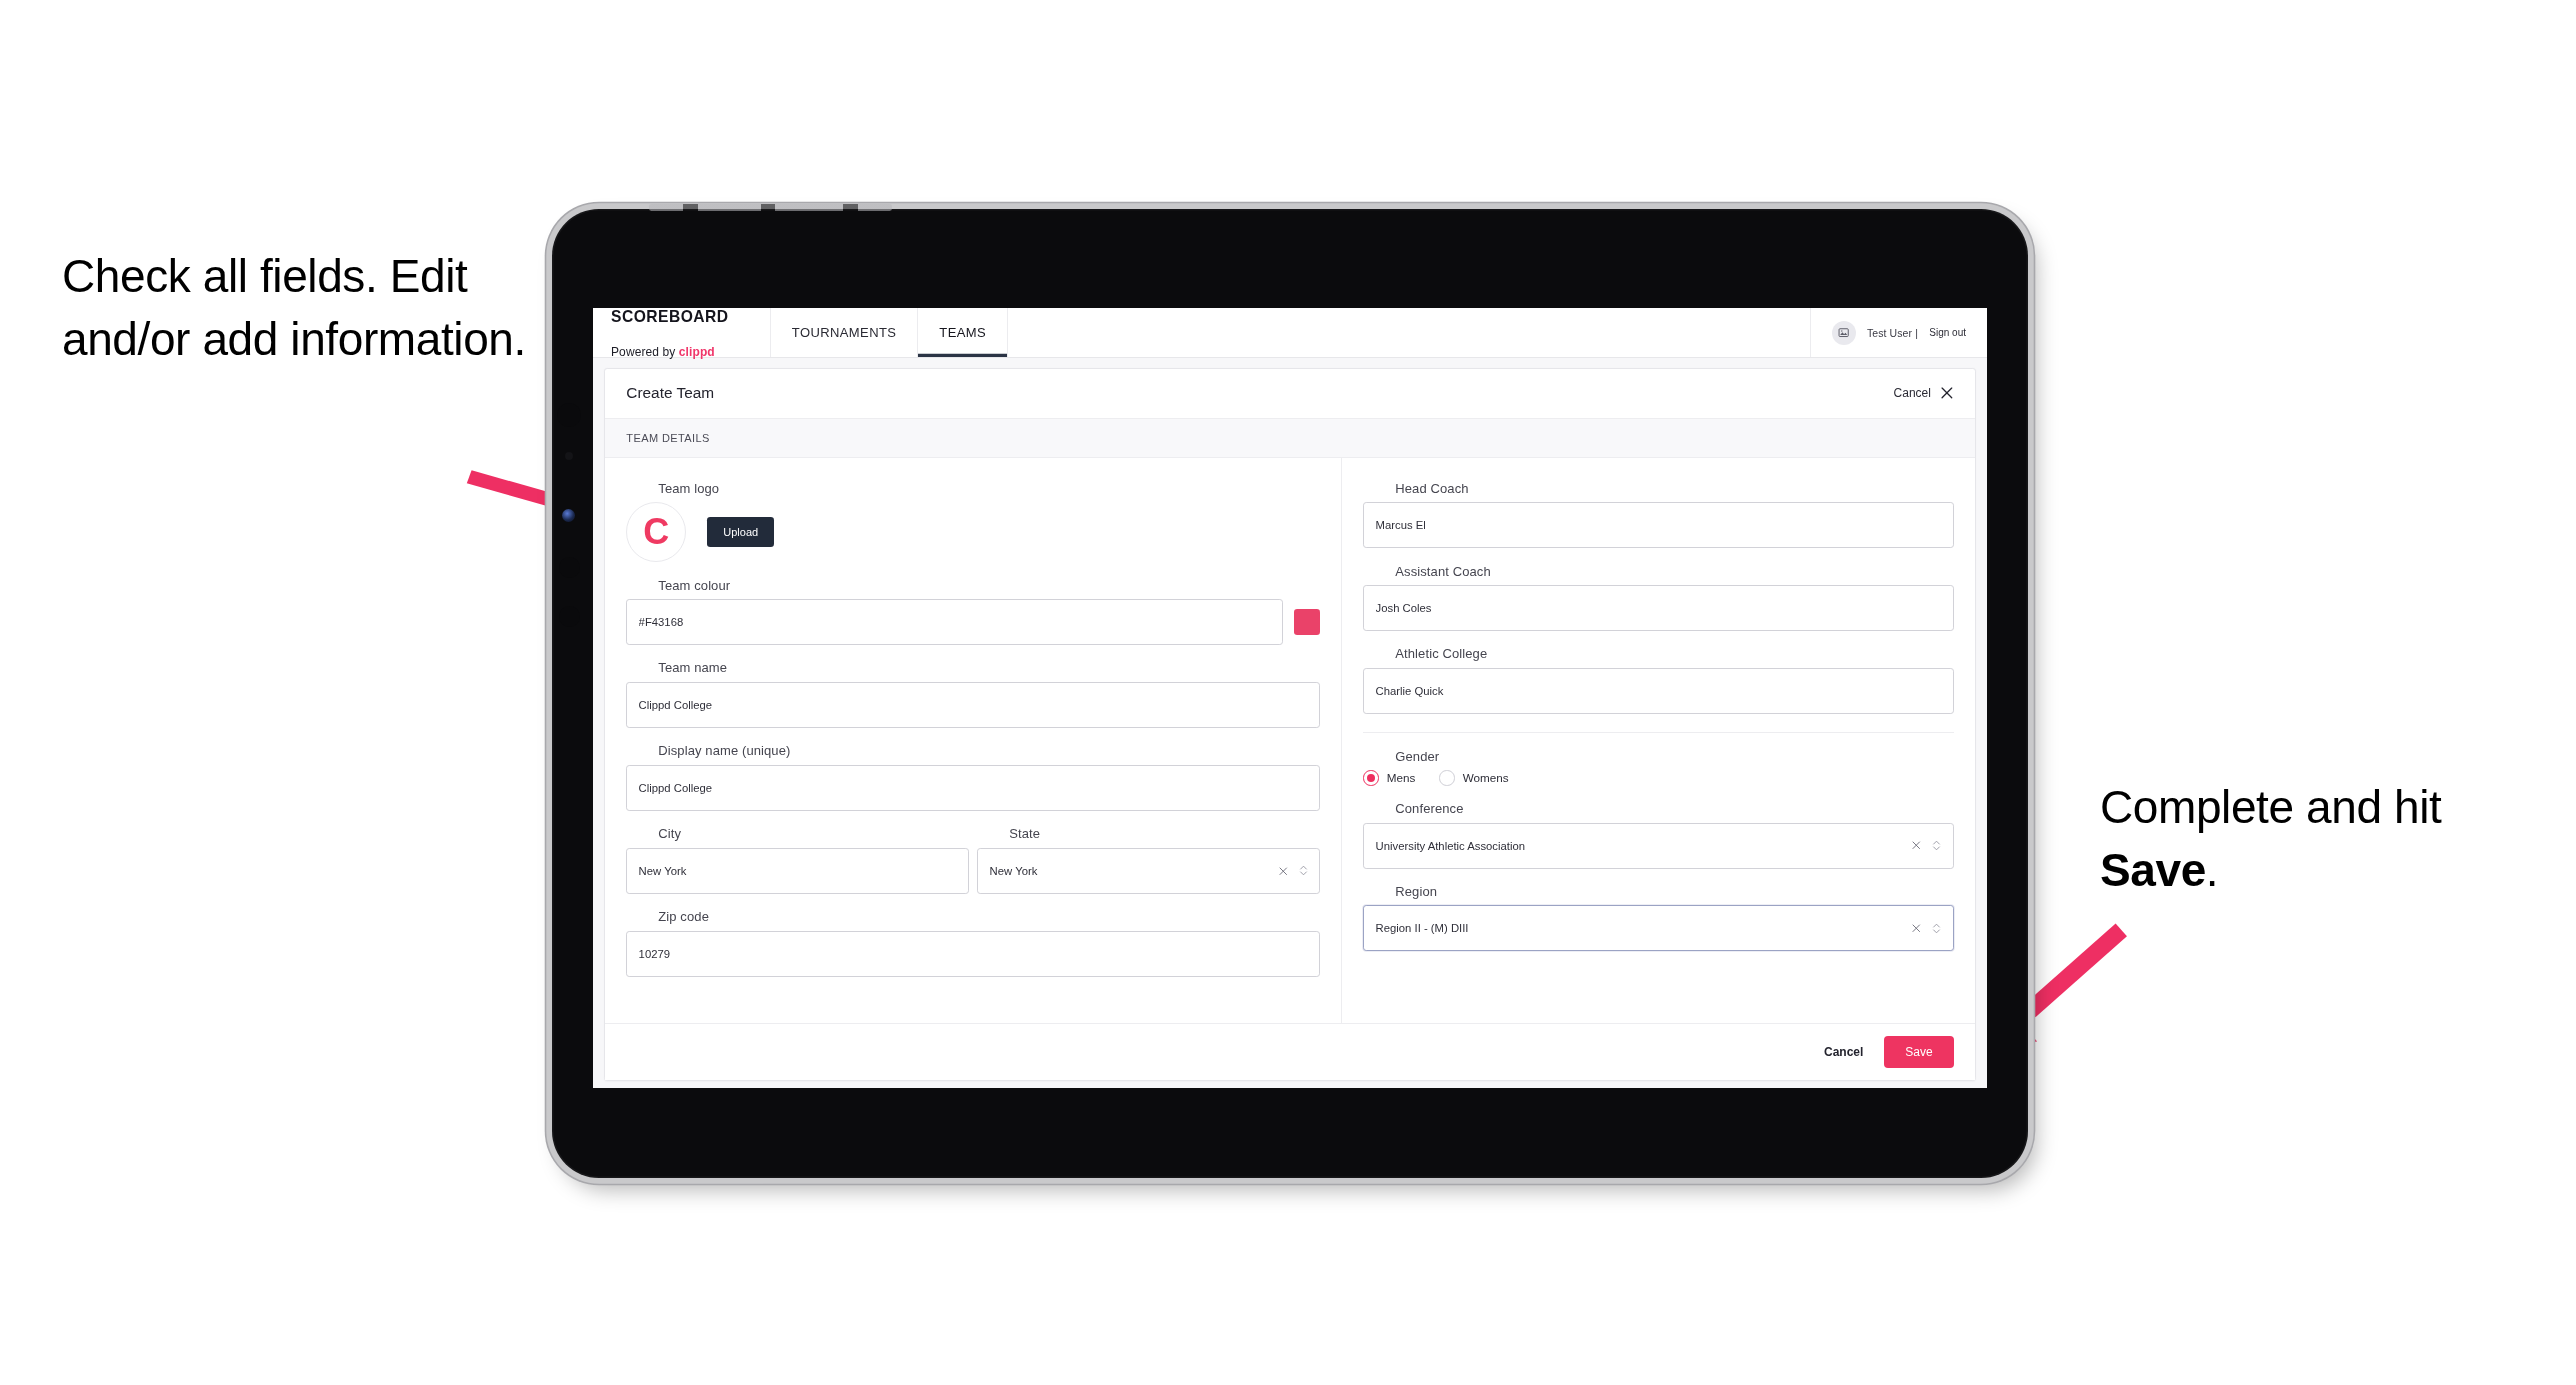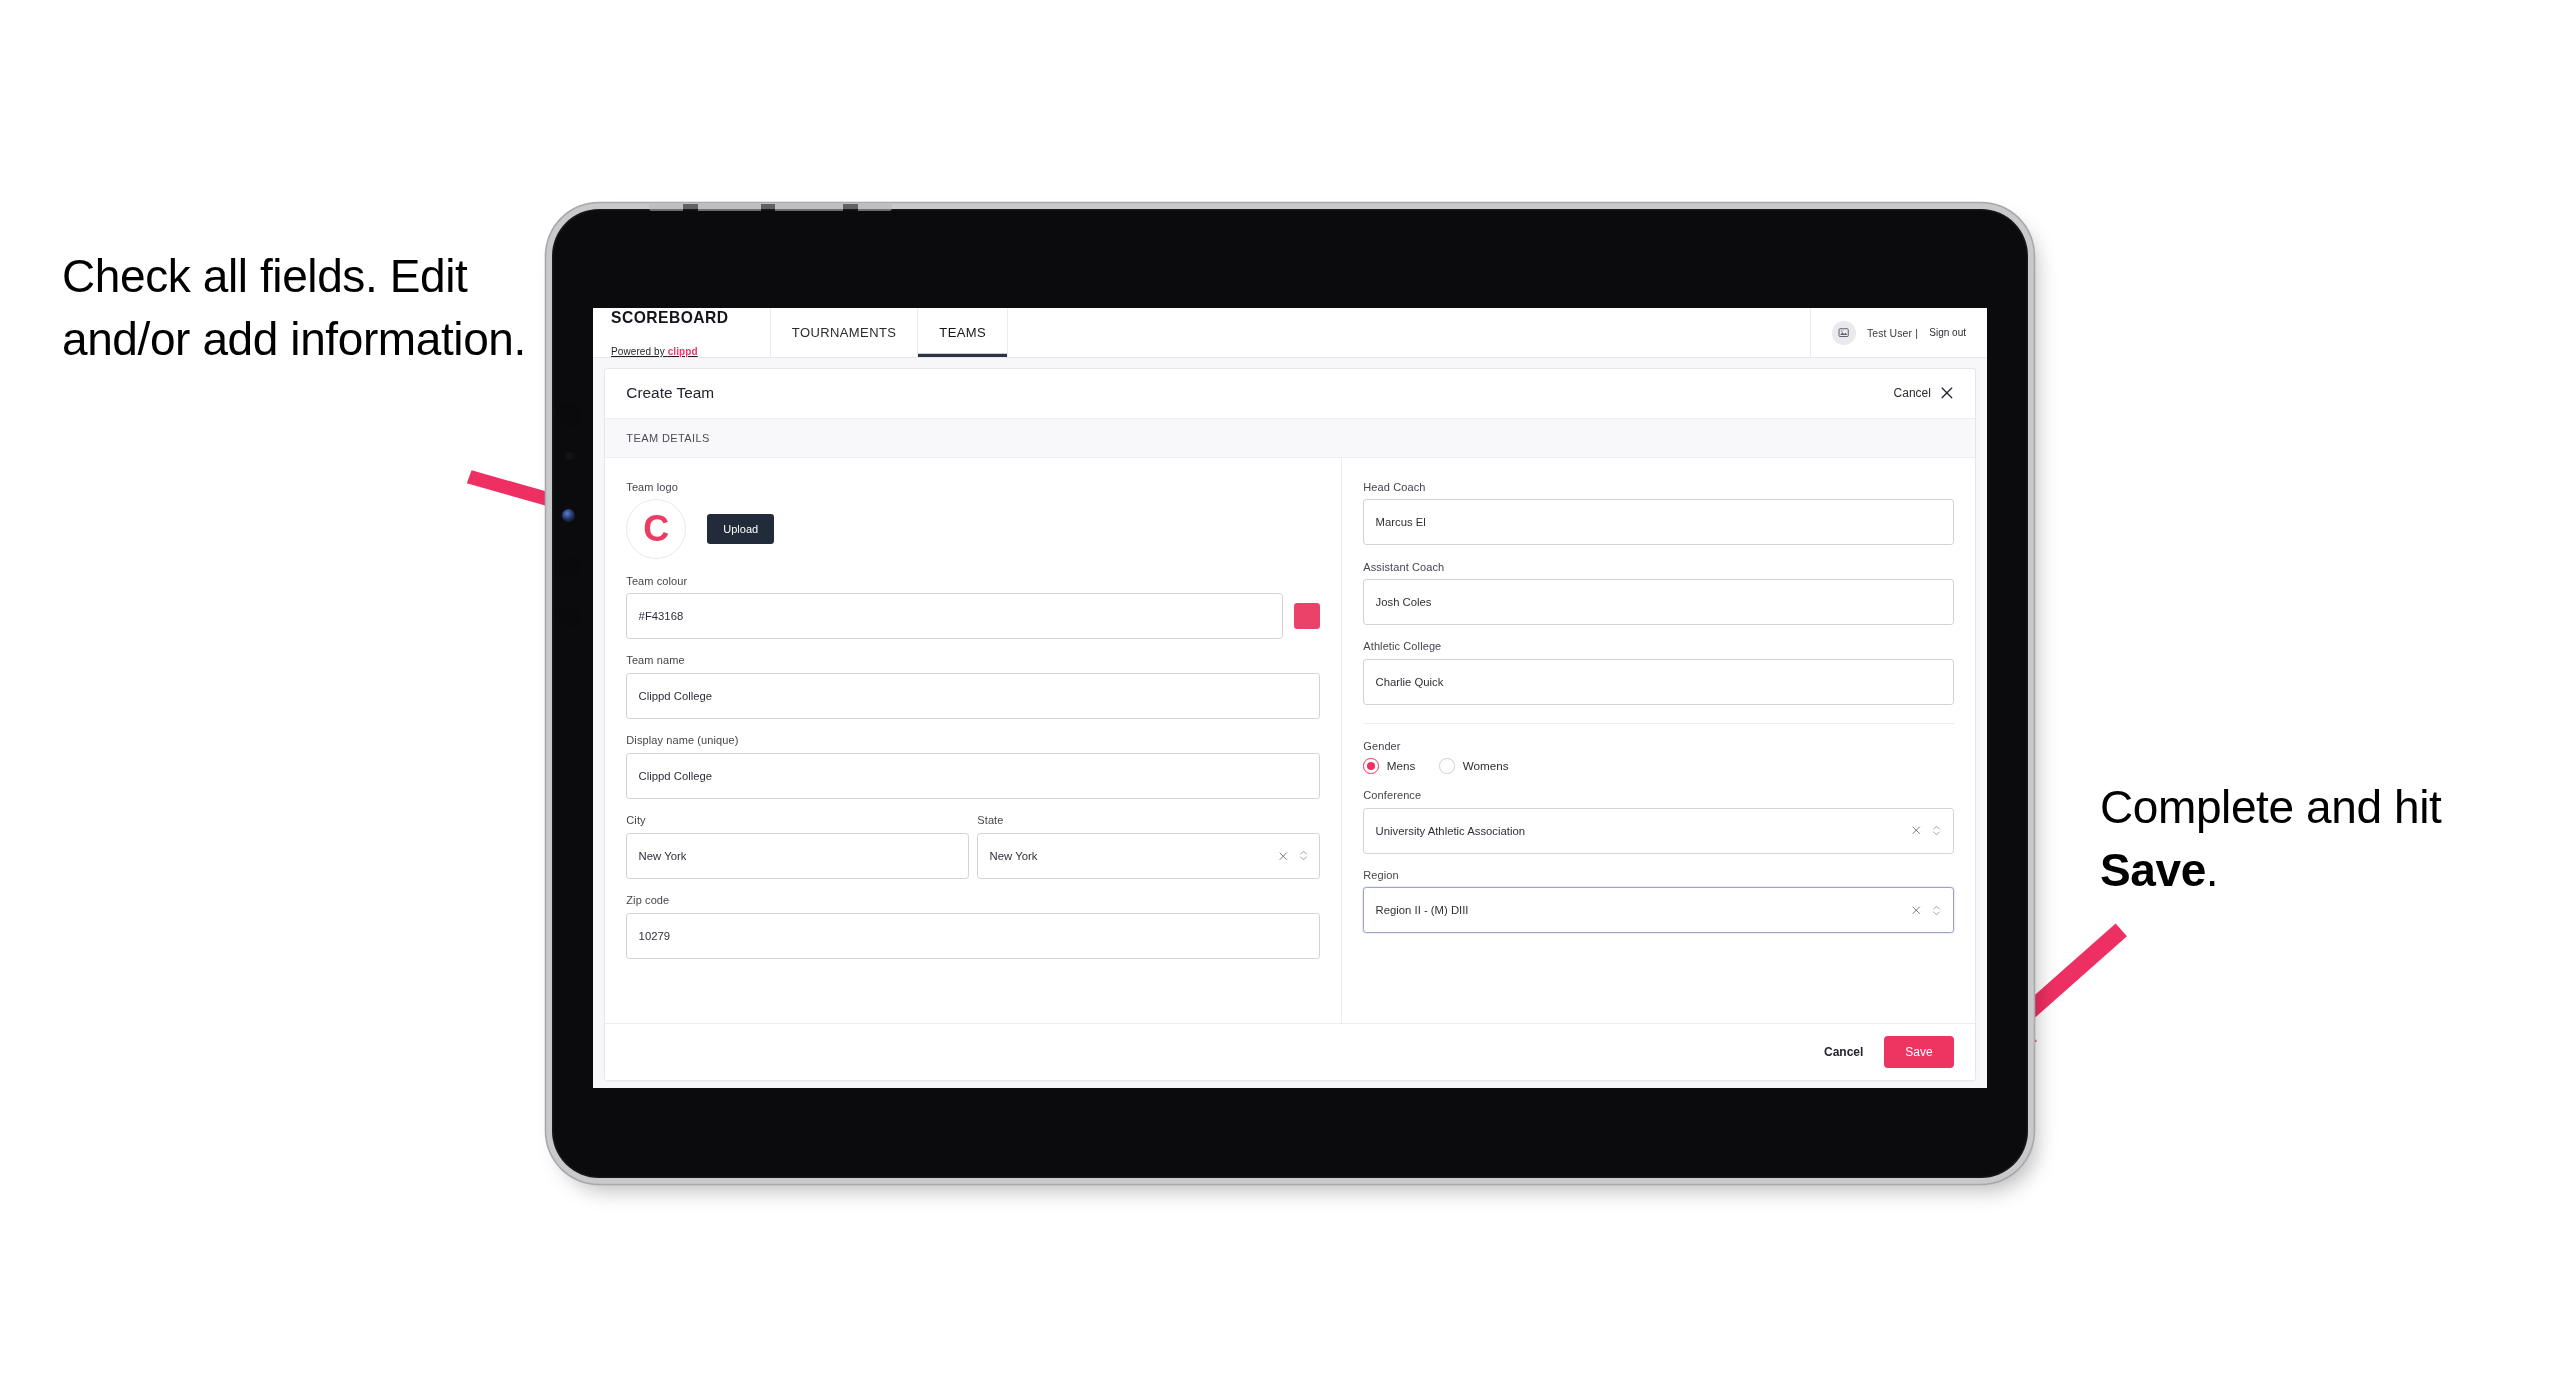--- a/index.html
+++ b/index.html
@@ -86,21 +86,21 @@
   .brand-title {
     font-family: "Liberation Sans", sans-serif;
     font-weight: 700;
     font-size: 17px;
     letter-spacing: 0.5px;
     color: #14141c;
     transform: scaleX(0.92);
     transform-origin: left center;
   }
   .brand-sub {
-    font-size: 10px; color: #1d1d26; margin-top: 18px; letter-spacing: 0.1px; text-decoration: underline;
+    font-size: 12px; color: #1d1d26; margin-top: 18px; letter-spacing: 0.1px;
   }
   .brand-sub .pink { color: #f0366a; font-weight: 700; }
 
   .navtab {
     display: flex; align-items: center;
     padding: 0 21px;
     font-size: 13px;
     letter-spacing: 0.4px;
     color: #2a2a33;
     border-right: 0.8px solid #ececef;
@@ -155,24 +155,25 @@
   }
 
   .card-body { flex: 1; display: flex; }
   .col { padding: 23px 21px 0 21px; }
   .col-left { width: 737px; border-right: 0.8px solid #ededf0; }
   .col-right { flex: 1; }
 
   .field { margin-bottom: 15.4px; }
   .flabel {
     display: block;
-    font-size: 11px;
+    font-size: 13px;
     color: #45454f;
     margin-bottom: 6.5px;
     letter-spacing: 0.1px;
+    margin-left: 32px;
   }
   .input {
     width: 100%;
     height: 46px;
     border: 0.8px solid #d2d2d8;
     border-radius: 3.2px;
     background: #ffffff;
     display: flex; align-items: center;
     padding: 0 11.3px;
     font-size: 11.3px;

